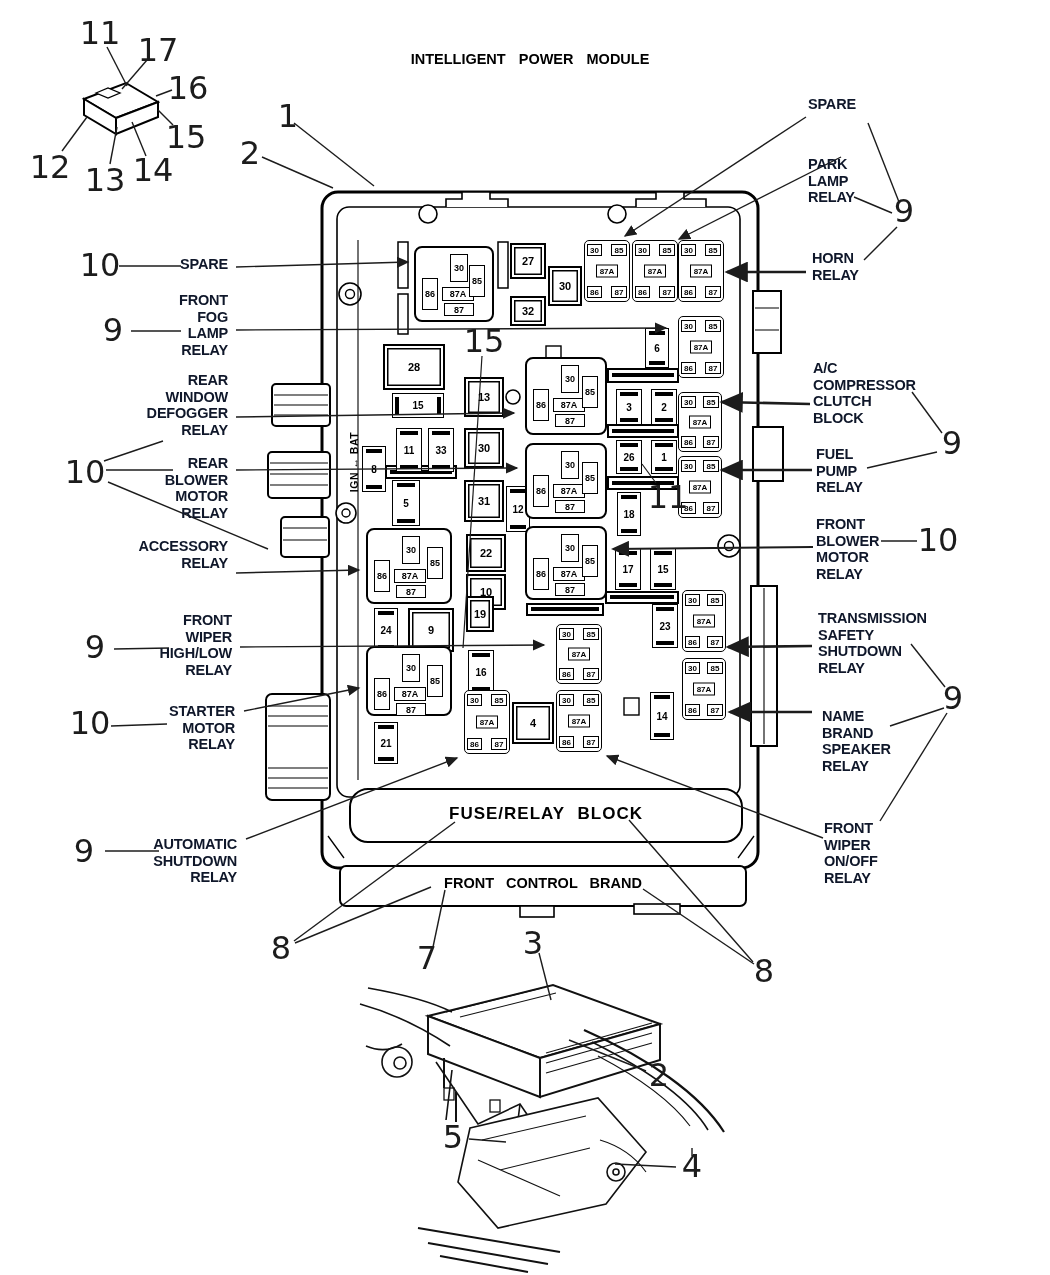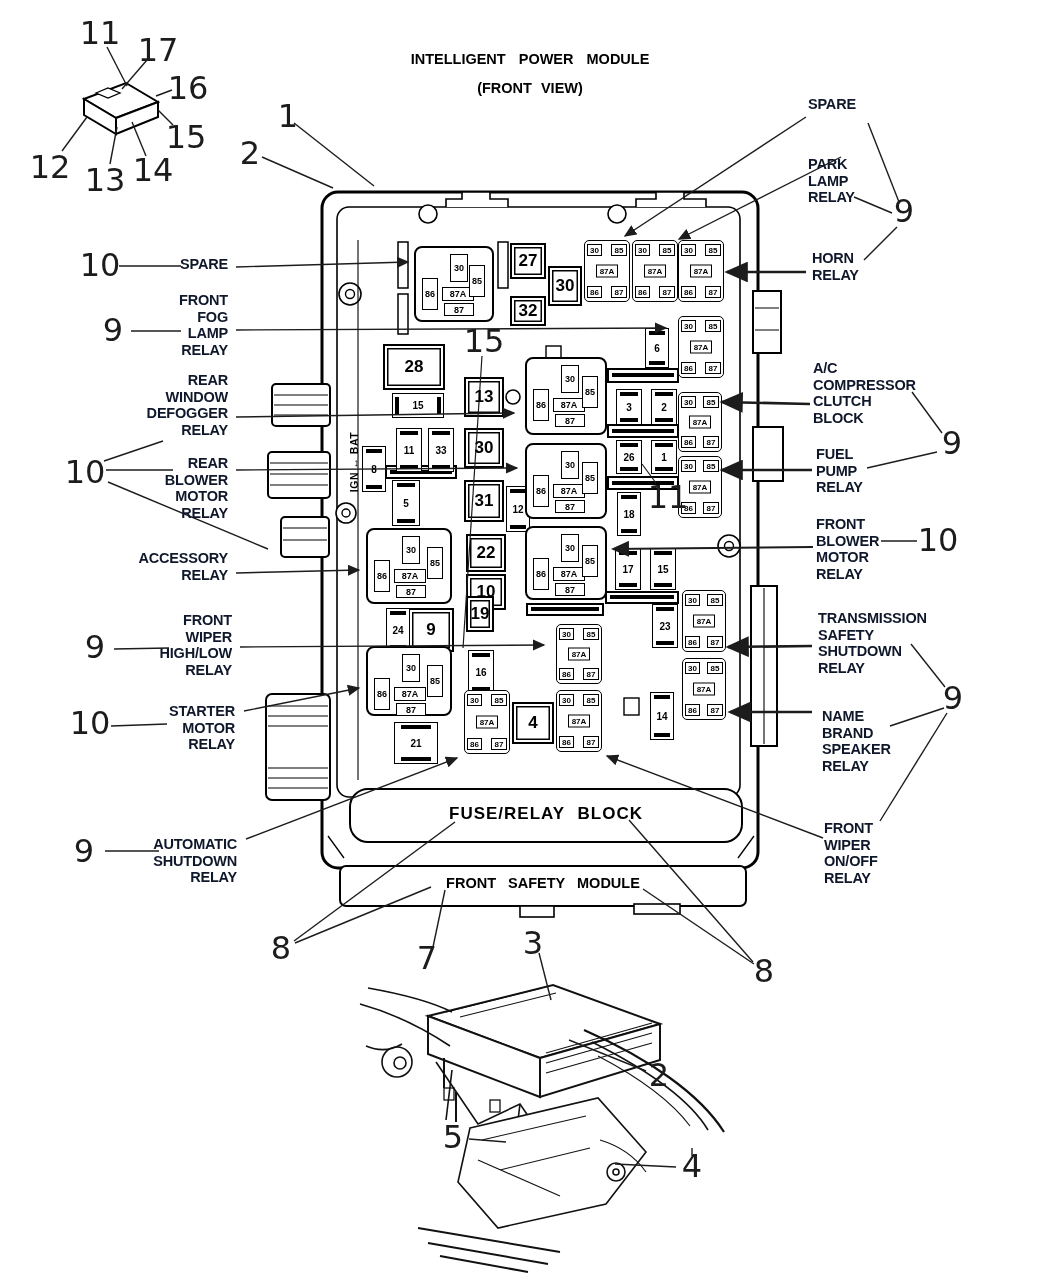--- a/index.html
+++ b/index.html
@@ -13,21 +13,21 @@
            font-family:"DejaVu Sans",sans-serif;font-size:32px;font-weight:400;color:#1c1c1c;}
   .lbl{position:absolute;font-size:14.5px;font-weight:700;line-height:16.5px;
        white-space:pre-line;letter-spacing:-0.2px;color:#0f172a;}
   .lbl.left{text-align:right;width:160px;}
   .lbl.right{text-align:left;width:170px;}
 
   .fuse{position:absolute;background:#fff;box-sizing:border-box;border:2px solid #000;
         display:flex;align-items:center;justify-content:center;}
   .f-s{box-shadow:inset 0 0 0 2px #fff,inset 0 0 0 3.5px #000;}
   .f-v,.f-h{border-width:1.8px;}
-  .fnum{font-size:17px;font-weight:700;z-index:2;}
+  .fnum{font-size:11px;font-weight:700;z-index:2;}
   .f-v .fnum,.f-h .fnum{font-size:10px;}
   .cap{position:absolute;background:#000;}
   .capt{left:14%;right:14%;top:2px;height:4px;}
   .capb{left:14%;right:14%;bottom:2px;height:4px;}
   .capl{top:14%;bottom:14%;left:2px;width:4px;}
   .capr{top:14%;bottom:14%;right:2px;width:4px;}
 
   .fp{position:absolute;background:#fff;box-sizing:border-box;border:1.8px solid #000;border-radius:5px;}
   .term{position:absolute;box-sizing:border-box;border:1.4px solid #000;background:#fff;
         display:flex;align-items:center;justify-content:center;font-weight:700;}
@@ -260,31 +260,31 @@
       <div class="fuse f-v" style="left: 650px; top: 548px; width: 26px; height: 42px;">
         <div class="fnum">15</div>
         <div class="cap capt"></div>
         <div class="cap capb"></div>
       </div>
       <div class="fuse f-v" style="left: 652px; top: 604px; width: 26px; height: 44px;">
         <div class="fnum">23</div>
         <div class="cap capt"></div>
         <div class="cap capb"></div>
       </div>
-      <div class="fuse f-v" style="left: 374px; top: 608px; width: 24px; height: 44px; margin-left: 12px;">
+      <div class="fuse f-v" style="left: 374px; top: 608px; width: 24px; height: 44px;">
         <div class="fnum">24</div>
         <div class="cap capt"></div>
         <div class="cap capb"></div>
       </div>
       <div class="fuse f-v" style="left: 468px; top: 650px; width: 26px; height: 44px;">
         <div class="fnum">16</div>
         <div class="cap capt"></div>
         <div class="cap capb"></div>
       </div>
-      <div class="fuse f-v" style="left: 394px; top: 722px; width: 44px; height: 42px;">
+      <div class="fuse f-v" style="left: 374px; top: 722px; width: 24px; height: 42px;">
         <div class="fnum">21</div>
         <div class="cap capt"></div>
         <div class="cap capb"></div>
       </div>
       <div class="fuse f-v" style="left: 650px; top: 692px; width: 24px; height: 48px;">
         <div class="fnum">14</div>
         <div class="cap capt"></div>
         <div class="cap capb"></div>
       </div>
       <div class="fp" style="left: 584px; top: 240px; width: 46px; height: 62px;">
@@ -469,24 +469,23 @@
       <path d="M812,470 L722,470" stroke-width="2.6" marker-end="url(#arr)"></path>
       <path d="M813,547 L613,549" stroke-width="2" marker-end="url(#arr)"></path>
       <path d="M812,646 L728,647" stroke-width="2.6" marker-end="url(#arr)"></path>
       <path d="M812,712 L730,712" stroke-width="2.6" marker-end="url(#arr)"></path>
     </g>
   </svg>
 
   <div id="labels">
     <div id="title">
       <span class="t2">INTELLIGENT POWER MODULE</span>
-      <span class="t3">(FRONT VIEW)</span>
     </div>
     <div id="frb">FUSE/RELAY BLOCK</div>
-    <div id="fcm">FRONT SAFETY MODULE</div>
+    <div id="fcm">FRONT CONTROL BRAND</div>
     <div id="ignbat">IGN ↔ BAT</div>
   <div class="callout" style="left: 100px; top: 33px;">11</div>
       <div class="callout" style="left: 158px; top: 50px;">17</div>
       <div class="callout" style="left: 188px; top: 88px;">16</div>
       <div class="callout" style="left: 186px; top: 137px;">15</div>
       <div class="callout" style="left: 153px; top: 170px;">14</div>
       <div class="callout" style="left: 105px; top: 180px;">13</div>
       <div class="callout" style="left: 50px; top: 167px;">12</div>
       <div class="callout" style="left: 288px; top: 116px;">1</div>
       <div class="callout" style="left: 250px; top: 153px;">2</div>
@@ -515,21 +514,21 @@
 LAMP
 RELAY</div>
       <div class="lbl left" style="right: 822px; top: 372px;">REAR
 WINDOW
 DEFOGGER
 RELAY</div>
       <div class="lbl left" style="right: 822px; top: 455px;">REAR
 BLOWER
 MOTOR
 RELAY</div>
-      <div class="lbl left" style="right: 822px; top: 550px;">ACCESSORY
+      <div class="lbl left" style="right: 822px; top: 538px;">ACCESSORY
 RELAY</div>
       <div class="lbl left" style="right: 818px; top: 612px;">FRONT
 WIPER
 HIGH/LOW
 RELAY</div>
       <div class="lbl left" style="right: 815px; top: 703px;">STARTER
 MOTOR
 RELAY</div>
       <div class="lbl left" style="right: 813px; top: 836px;">AUTOMATIC
 SHUTDOWN

